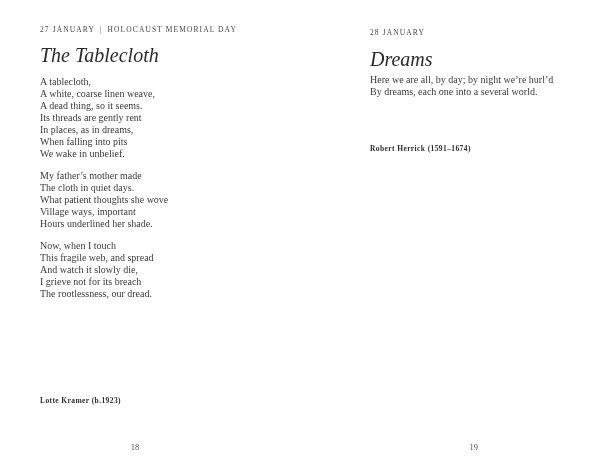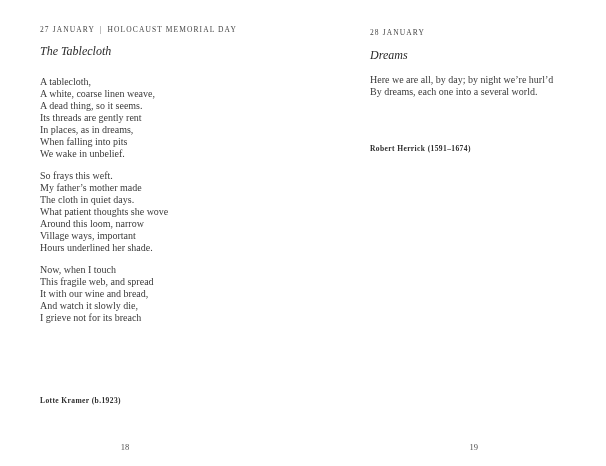--- a/index.html
+++ b/index.html
@@ -26,21 +26,21 @@
   }
   .running-head .sep {
     padding: 0 5px;
     color: #5a5a5a;
   }
   .poem-title {
     position: absolute;
     margin: 0;
     font-style: italic;
     font-weight: normal;
-    font-size: 12px;
+    font-size: 20px;
     color: #2a2a2a;
     white-space: nowrap;
   }
   .poem {
     position: absolute;
     font-size: 10px;
     line-height: 12px;
     color: #3a3a3a;
   }
   .stanza { margin: 0 0 10px 0; }
@@ -61,21 +61,21 @@
     text-align: center;
     font-size: 8.5px;
     color: #4f4f4f;
   }
 
   
   .head-left   { left: 40px; top: 25px; }
   .title-left  { left: 40px; top: 44px; }
   .poem-left   { left: 40px; top: 76px; }
   .author-left { left: 40px; top: 356px; }
-  .folio-left  { left: 110px; top: 442px; }
+  .folio-left  { left: 120px; top: 442px; }
 
   
   .head-right   { left: 370px; top: 28px; }
   .title-right  { left: 370px; top: 48px; }
   .poem-right   { left: 370px; top: 74px; }
   .author-right { left: 370px; top: 104px; }
   .folio-right  { left: 448px; top: 442px; text-align: right; }
 </style>
 </head>
 <body>
@@ -91,34 +91,32 @@
         <div class="stanza">
           <div class="poem-line">A tablecloth,</div>
           <div class="poem-line">A white, coarse linen weave,</div>
           <div class="poem-line">A dead thing, so it seems.</div>
           <div class="poem-line">Its threads are gently rent</div>
           <div class="poem-line">In places, as in dreams,</div>
           <div class="poem-line">When falling into pits</div>
           <div class="poem-line">We wake in unbelief.</div>
         </div>
         <div class="stanza">
-          <div class="poem-line">So frays this weft.</div>
           <div class="poem-line">My father’s mother made</div>
           <div class="poem-line">The cloth in quiet days.</div>
           <div class="poem-line">What patient thoughts she wove</div>
-          <div class="poem-line">Around this loom, narrow</div>
           <div class="poem-line">Village ways, important</div>
           <div class="poem-line">Hours underlined her shade.</div>
         </div>
         <div class="stanza">
           <div class="poem-line">Now, when I touch</div>
           <div class="poem-line">This fragile web, and spread</div>
-          <div class="poem-line">It with our wine and bread,</div>
           <div class="poem-line">And watch it slowly die,</div>
           <div class="poem-line">I grieve not for its breach</div>
+          <div class="poem-line">The rootlessness, our dread.</div>
         </div>
       </div>
     <div class="author author-left">Lotte Kramer (b.1923)</div>
     <div class="folio folio-left">18</div>
   </section>
 
   <section class="page">
     <header class="running-head head-right">
       <span>28 JANUARY</span>
     </header>

